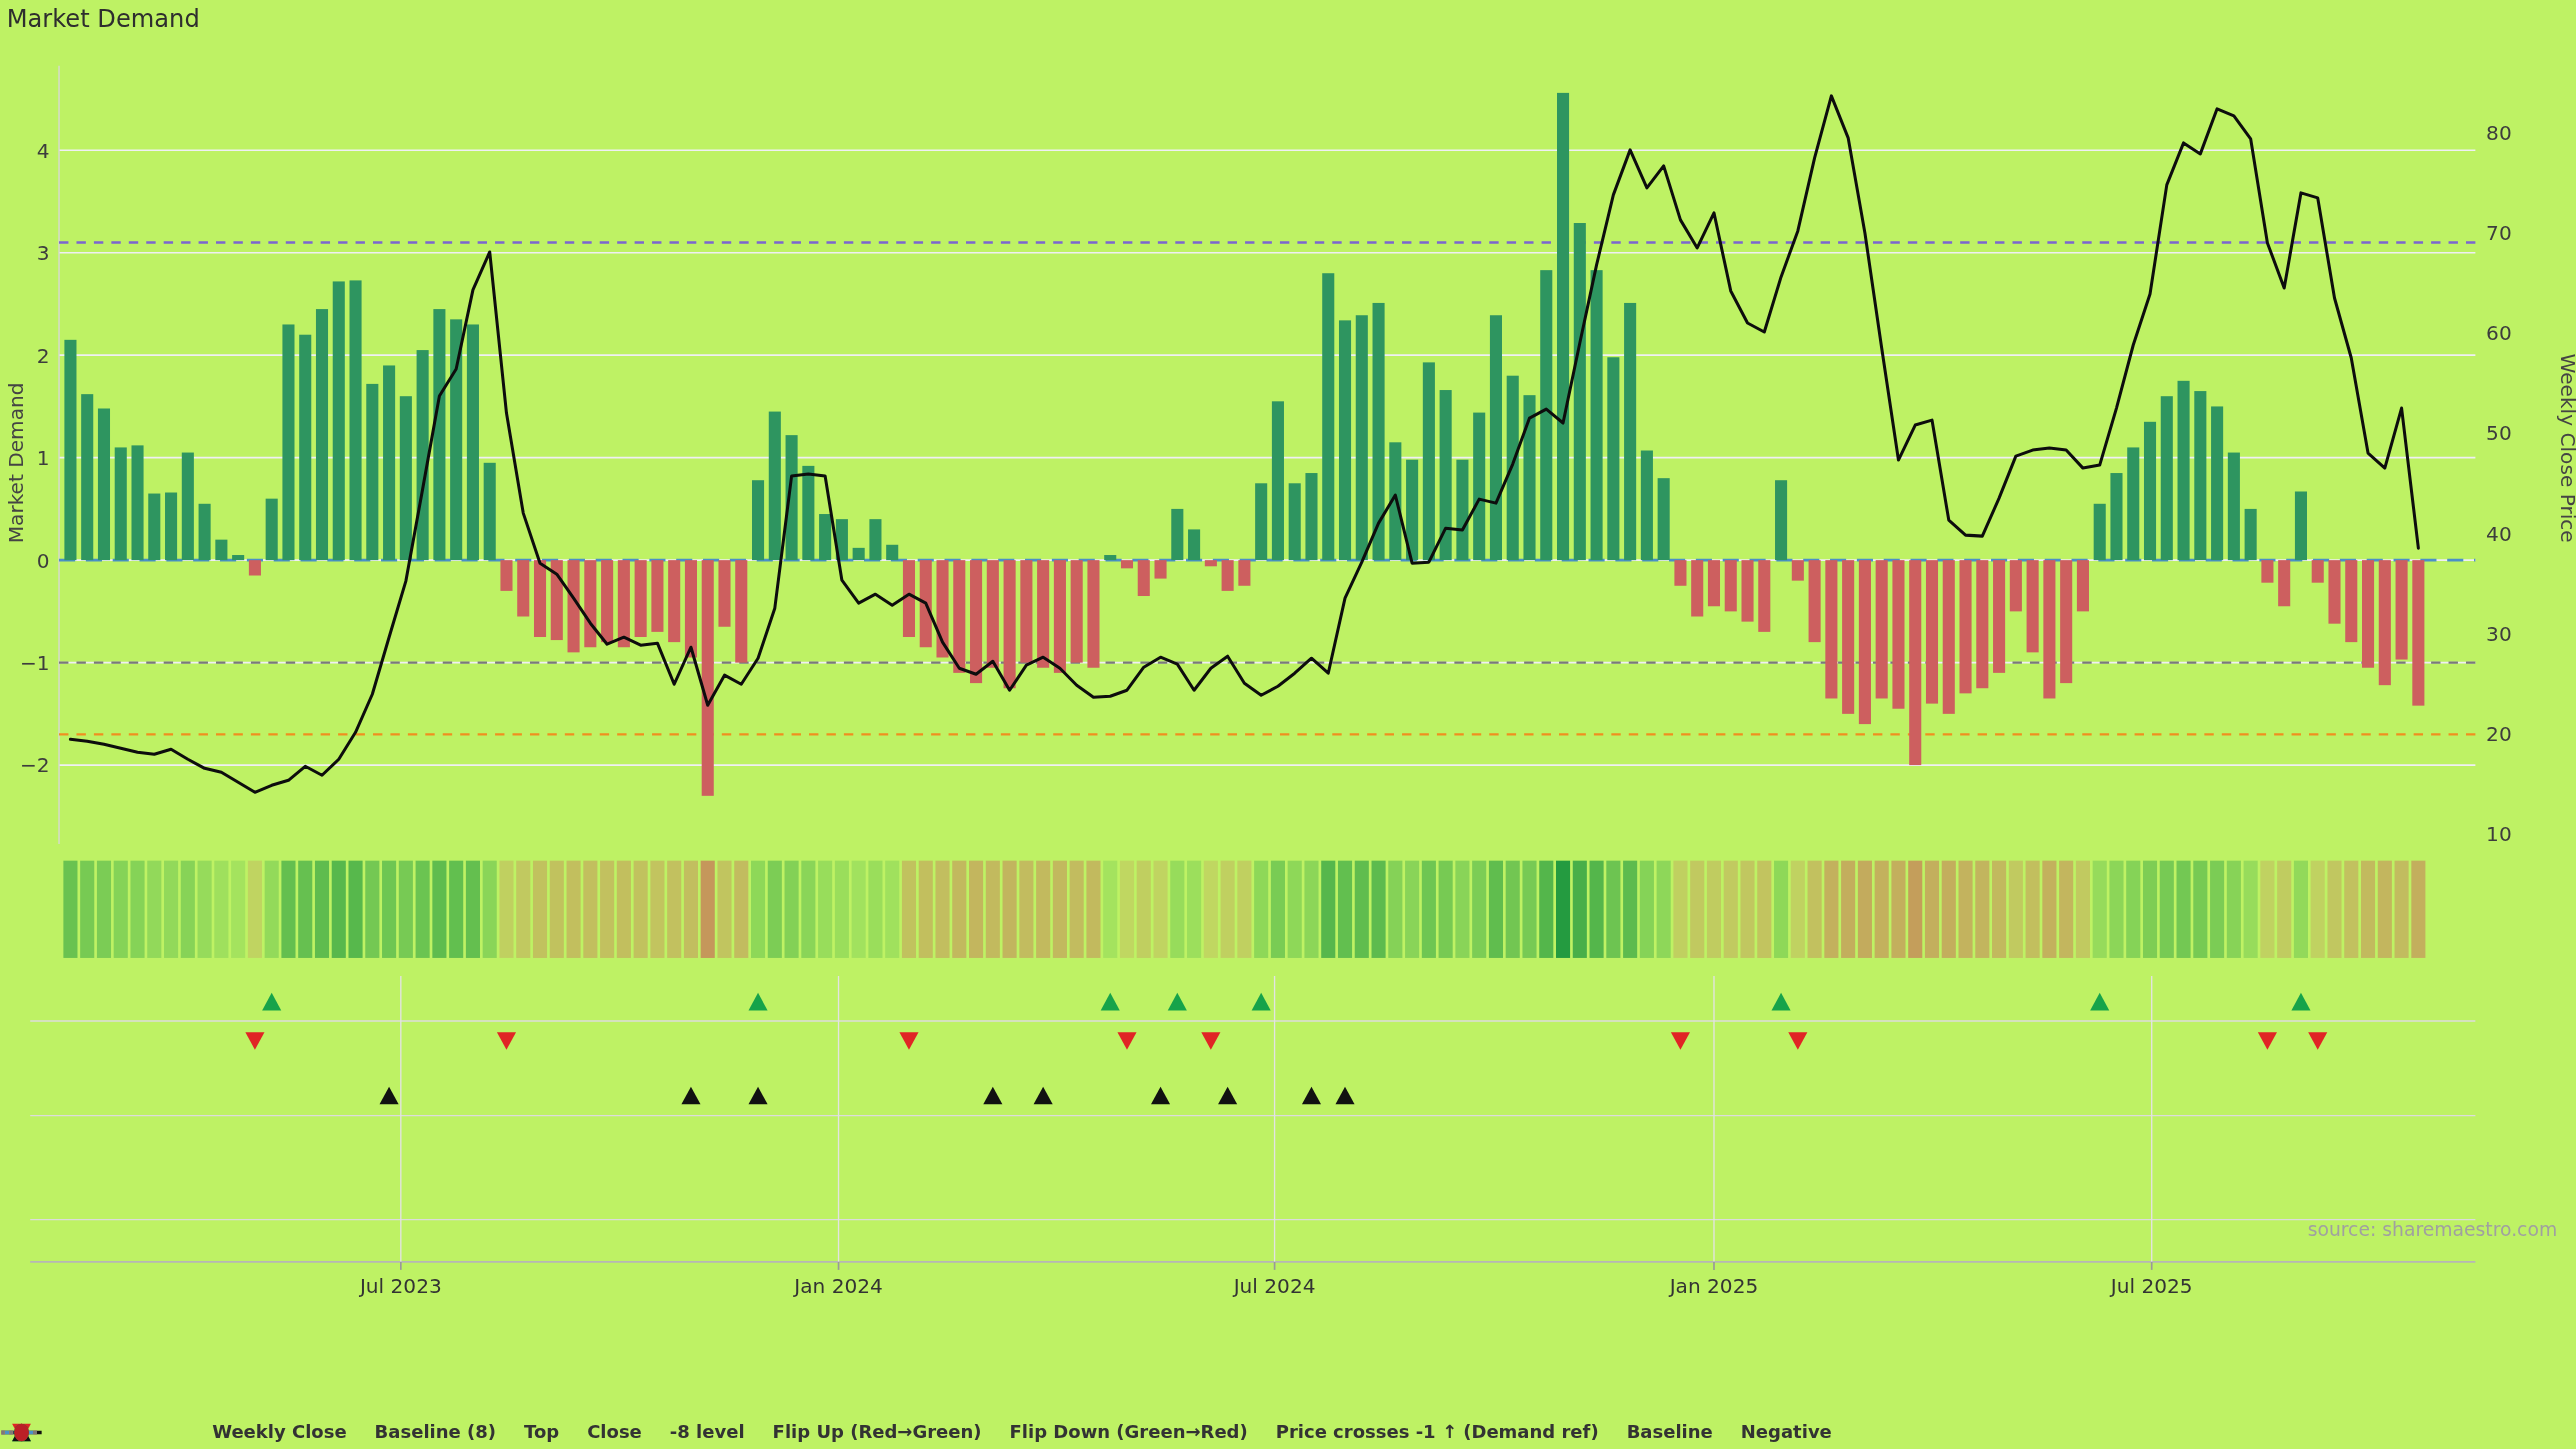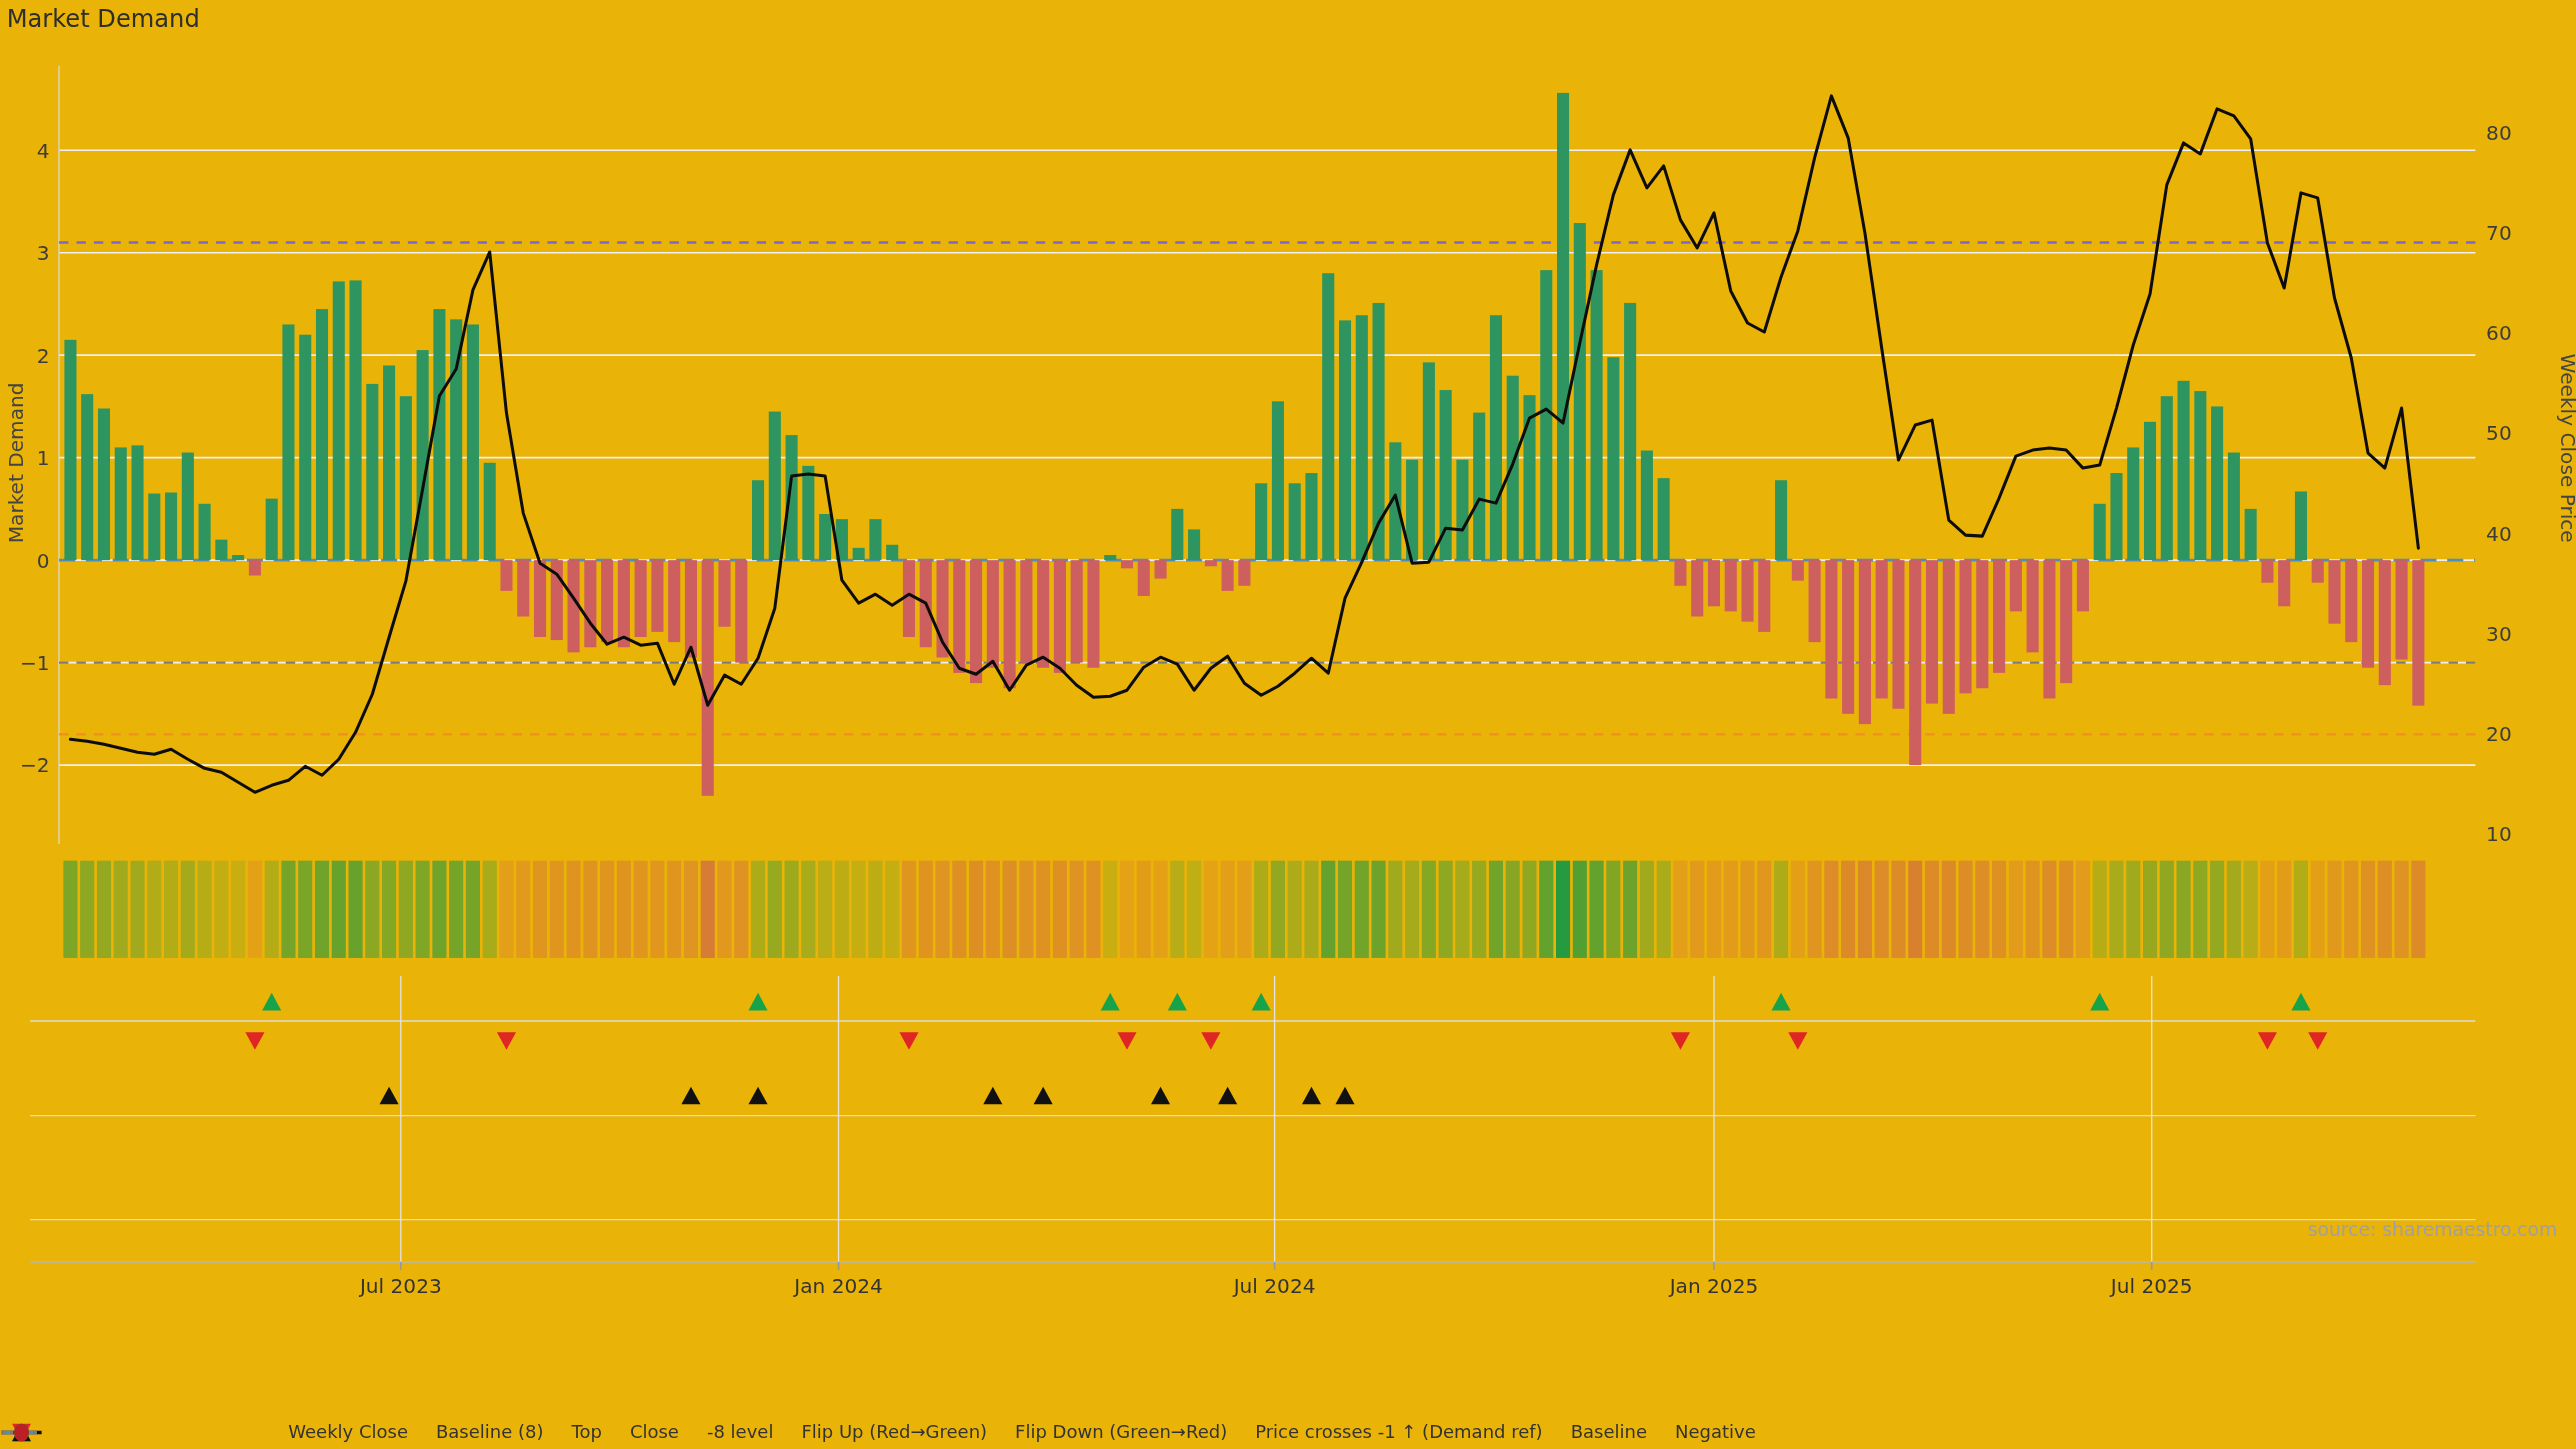--- a/index.html
+++ b/index.html
@@ -1,19 +1,19 @@
 <!DOCTYPE html>
 <html style="font-size:10.7px"><head>
 <meta charset="utf-8">
 <style>
   html,body{margin:0;padding:0;background:#ffffff;width:2576px;height:1449px;overflow:hidden;}
   body{font-family:"DejaVu Sans","Liberation Sans",sans-serif;}
-  #stage{position:relative;width:2576px;height:1449px;background:#eab308;}
+  #stage{position:relative;width:2576px;height:1449px;background:#bef264;}
   svg{position:absolute;left:0;top:0;}
-  #legend{position:absolute;left:0;top:1421px;width:2044px;display:flex;justify-content:center;align-items:center;gap:28px;}
+  #legend{position:absolute;left:0;top:1421px;width:2044px;display:flex;justify-content:center;align-items:center;gap:28px;font-weight:bold;}
   .legend-item{display:flex;align-items:center;gap:9.4px;}
   .legend-item span.lbl{font-size:18px;color:#333;white-space:nowrap;}
 </style>
 </head>
 <body>
 
 <div id="stage">
   <svg id="chart" width="2576" height="1449" viewBox="0 0 3840 2160" xmlns="http://www.w3.org/2000/svg">
     <text id="chart-title" x="10" y="40" font-size="36" fill="#2e2e2e">Market Demand</text>
     <text x="34" y="690" font-size="30" fill="#444" transform="rotate(-90 34 690)" text-anchor="middle">Market Demand</text>

